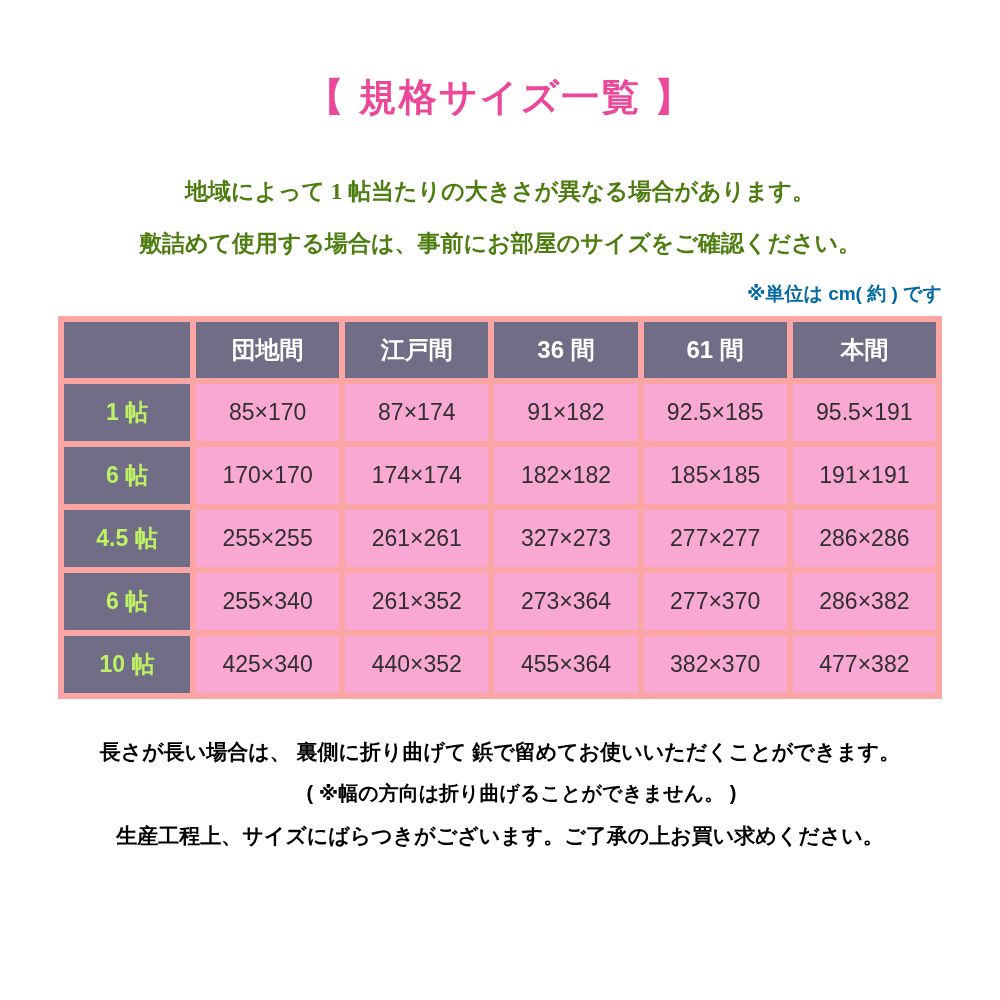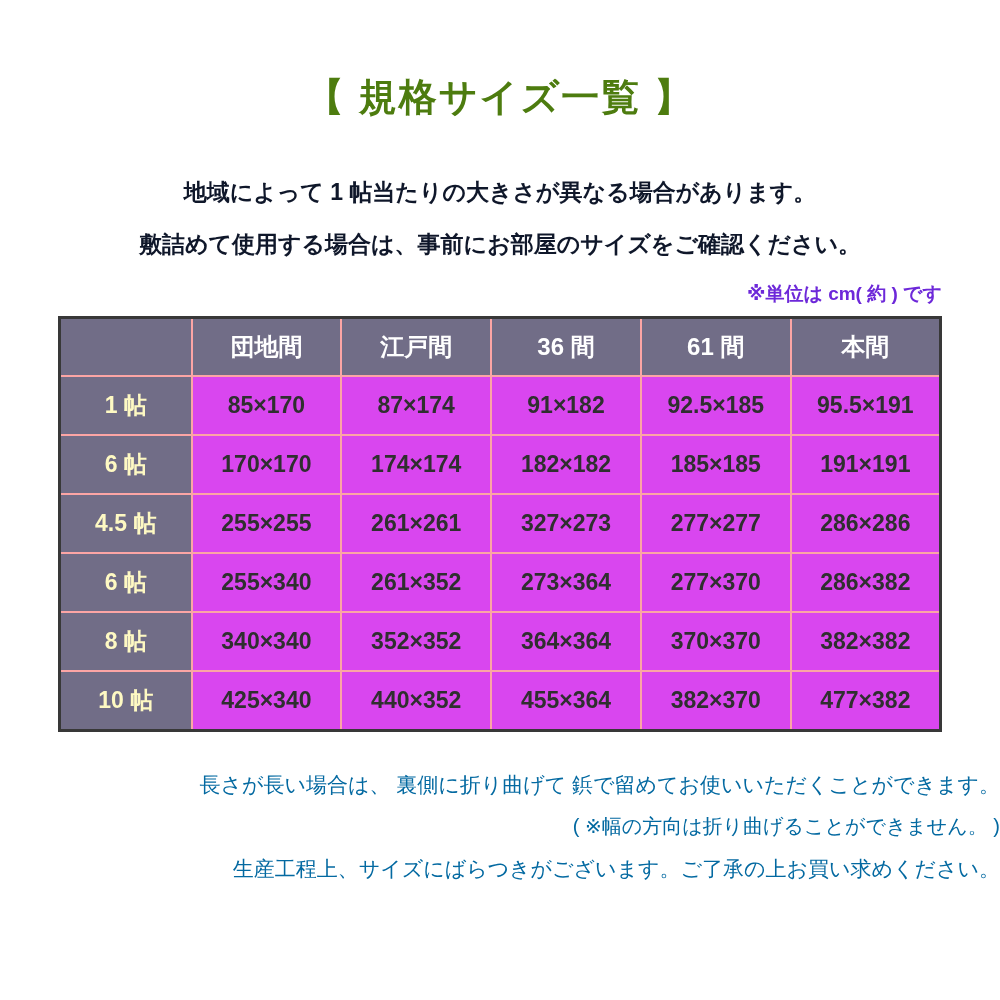--- a/index.html
+++ b/index.html
@@ -16,81 +16,82 @@
     background: #ffffff;
     overflow: hidden;
   }
   .title {
     padding-top: 74px;
     text-align: center;
     font-size: 38px;
     line-height: 46px;
     font-weight: bold;
     letter-spacing: 2px;
-    color: #4d7c0f;
+    color: #ec4899;
   }
   .intro {
     margin-top: 46px;
     text-align: center;
     font-size: 23px;
     font-weight: 600;
-    color: #0f172a;
+    color: #4d7c0f;
+    font-family: Liberation Serif, serif;
   }
   .intro .line {
     line-height: 52px;
   }
   .unit-note-wrap {
     width: 884px;
     margin: 12px auto 0 auto;
     text-align: right;
     font-size: 19px;
     font-weight: 600;
     line-height: 24px;
-    color: #6d28d9;
+    color: #0369a1;
   }
   table.size-table {
     width: 884px;
     margin: 10px auto 0 auto;
     border-collapse: collapse;
     table-layout: fixed;
     border: 3px solid #383838;
   }
   table.size-table col.label-col { width: 132px; }
   table.size-table th, table.size-table td {
-    border: 2px solid #fca5a5;
+    border: 6px solid #fca5a5;
     text-align: center;
     vertical-align: middle;
     padding: 0;
   }
   table.size-table thead th {
     background: #716d87;
     color: #ffffff;
     font-size: 24px;
     font-weight: bold;
     height: 56px;
   }
   table.size-table tbody th.row-label {
     background: #716d87;
-    color: #fef9c3;
+    color: #bef264;
     font-size: 23px;
     font-weight: bold;
     height: 57px;
   }
   table.size-table tbody td {
-    background: #d946ef;
+    background: #f9a8d4;
     color: #2f2f2f;
     font-size: 23px;
-    font-weight: 700;
+    font-weight: 400;
     height: 57px;
   }
   .footer {
     margin-top: 38px;
-    text-align: right;
-    color: #0369a1;
-    font-weight: 400;
+    text-align: center;
+    color: #000000;
+    font-weight: 700;
   }
   .footer .f-line-1 { font-size: 21px; line-height: 30px; }
   .footer .f-line-2 { font-size: 20px; line-height: 28px; margin-top: 12px; margin-left: 43px; }
   .footer .f-line-3 { font-size: 21px; line-height: 30px; margin-top: 14px; }
 </style>
 </head>
 <body>
 
 <div class="page">
 
@@ -149,28 +150,20 @@
       </tr>
       <tr>
         <th class="row-label">6 帖</th>
         <td>255×340</td>
         <td>261×352</td>
         <td>273×364</td>
         <td>277×370</td>
         <td>286×382</td>
       </tr>
       <tr>
-        <th class="row-label">8 帖</th>
-        <td>340×340</td>
-        <td>352×352</td>
-        <td>364×364</td>
-        <td>370×370</td>
-        <td>382×382</td>
-      </tr>
-      <tr>
         <th class="row-label">10 帖</th>
         <td>425×340</td>
         <td>440×352</td>
         <td>455×364</td>
         <td>382×370</td>
         <td>477×382</td>
       </tr>
     </tbody>
   </table>
 

